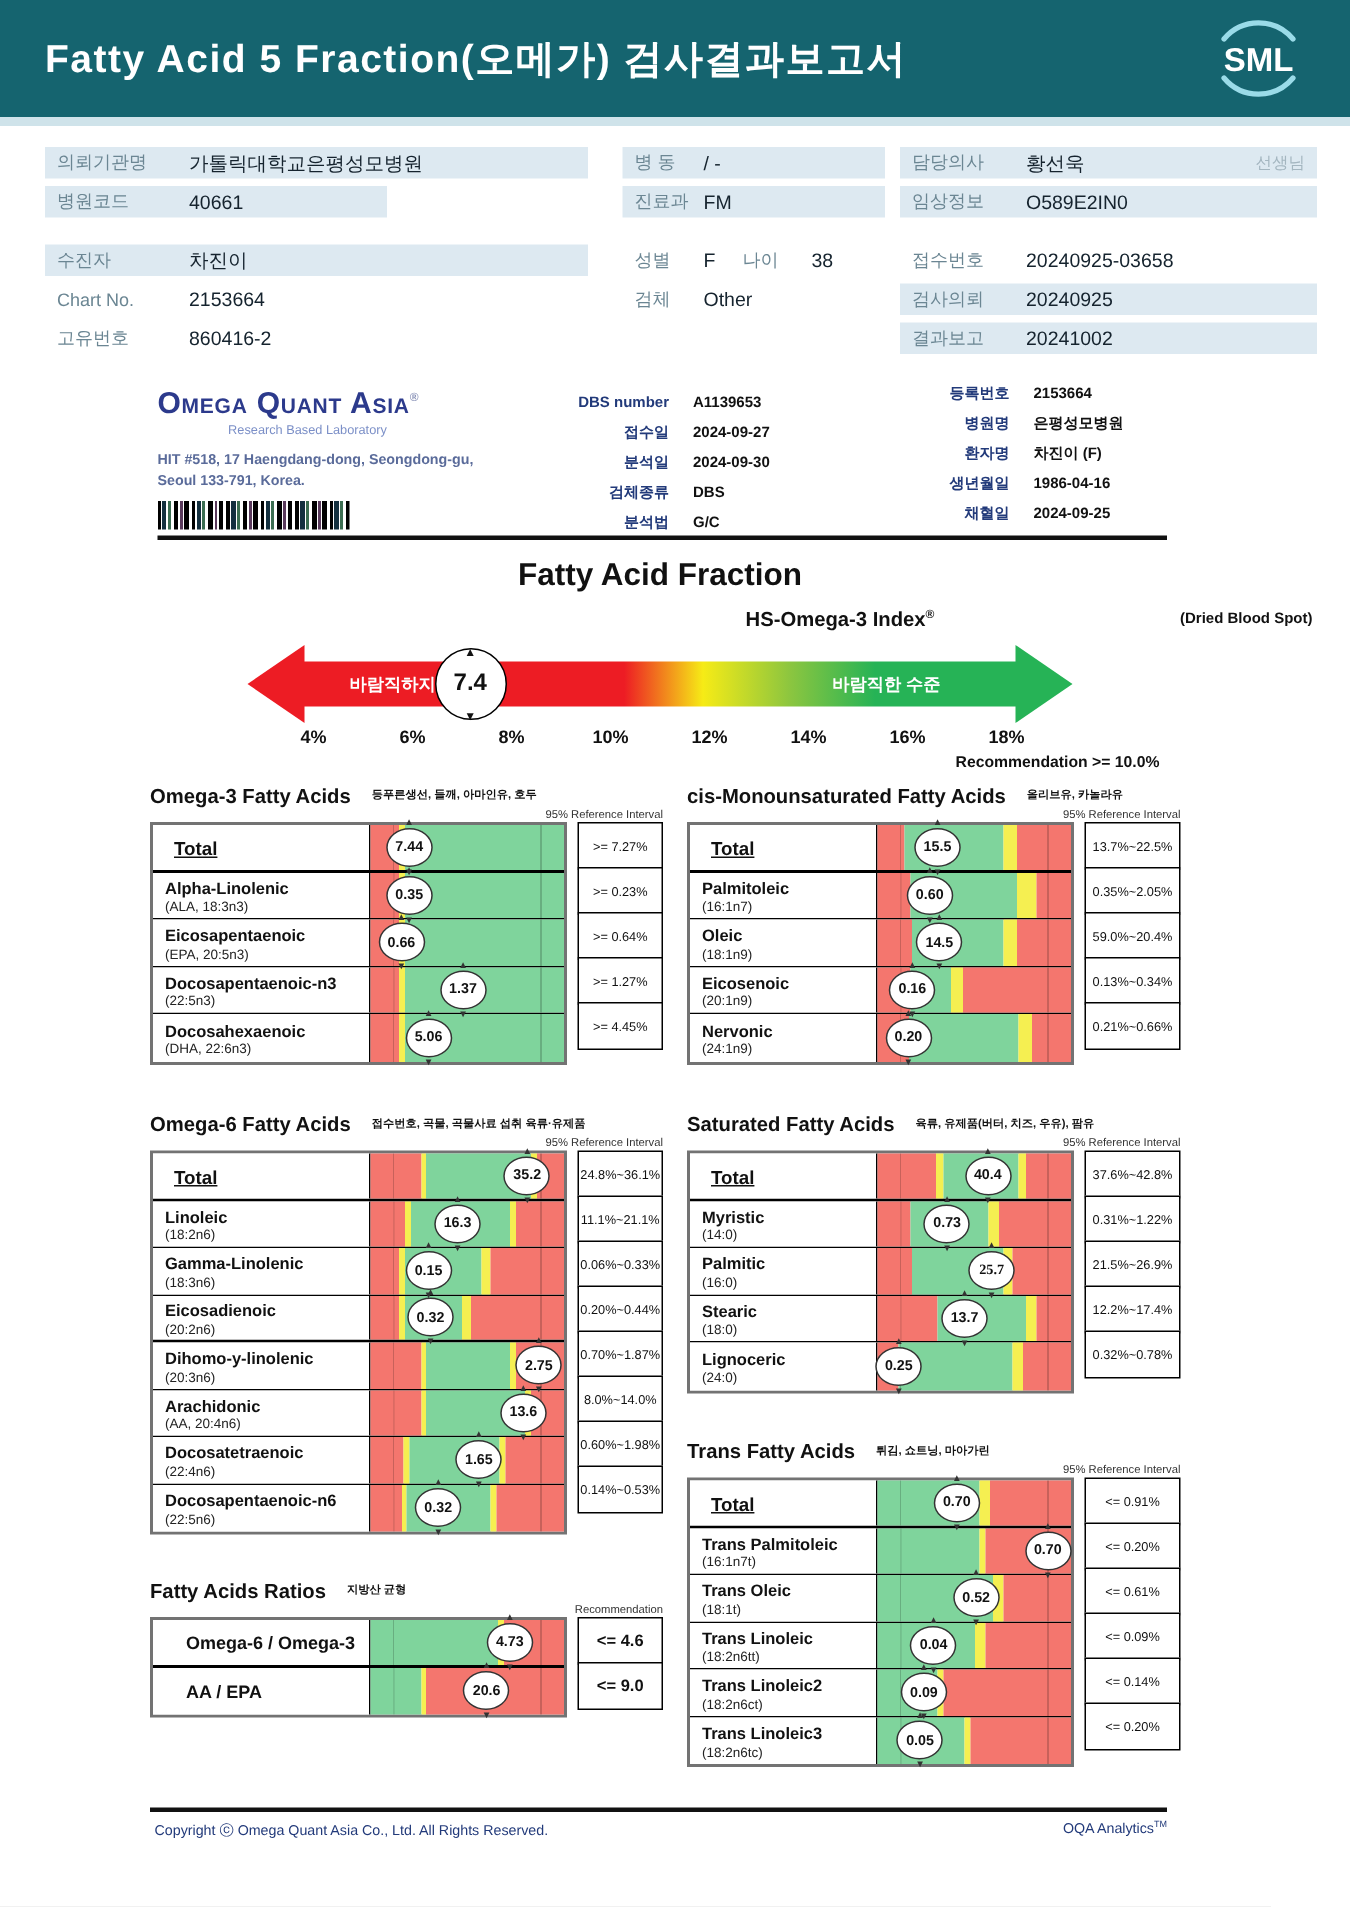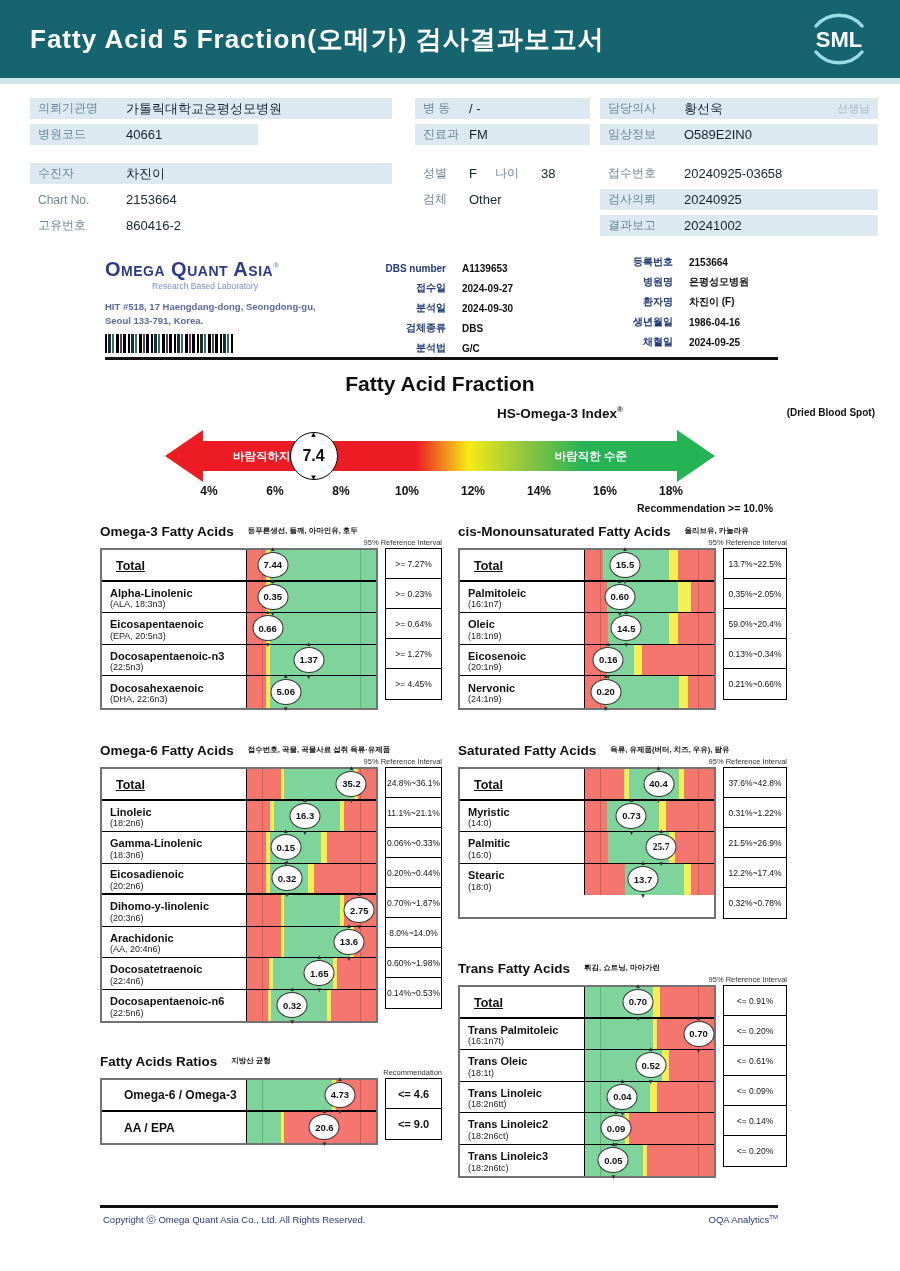--- a/index.html
+++ b/index.html
@@ -710,20 +710,38 @@
               <div class="seg" style="width: 5%; background: rgb(245, 239, 81);"></div>
               <div class="seg" style="width: 18%; background: rgb(244, 118, 110);"></div>
               <div class="grid"></div>
               <div class="marker" style="left: 45%;">
                 <div class="m-up">▲</div>
                 <div class="m-circle">13.7</div>
                 <div class="m-dn">▼</div>
               </div>
             </div>
           </div>
+          <div class="trow">
+            <div class="cell-name">
+              <div class="nm">Lignoceric</div>
+              <div class="sub">(24:0)</div>
+            </div>
+            <div class="cell-bar">
+              <div class="seg" style="width: 11%; background: rgb(244, 118, 110);"></div>
+              <div class="seg" style="width: 59%; background: rgb(127, 212, 156);"></div>
+              <div class="seg" style="width: 5%; background: rgb(245, 239, 81);"></div>
+              <div class="seg" style="width: 25%; background: rgb(244, 118, 110);"></div>
+              <div class="grid"></div>
+              <div class="marker" style="left: 11%;">
+                <div class="m-up">▲</div>
+                <div class="m-circle">0.25</div>
+                <div class="m-dn">▼</div>
+              </div>
+            </div>
+          </div>
         </div>
         <div class="tbl-refs">
           <div class="ref-cell">37.6%~42.8%</div>
           <div class="ref-cell">0.31%~1.22%</div>
           <div class="ref-cell">21.5%~26.9%</div>
           <div class="ref-cell">12.2%~17.4%</div>
           <div class="ref-cell">0.32%~0.78%</div>
         </div>
       </div>
     </div>

